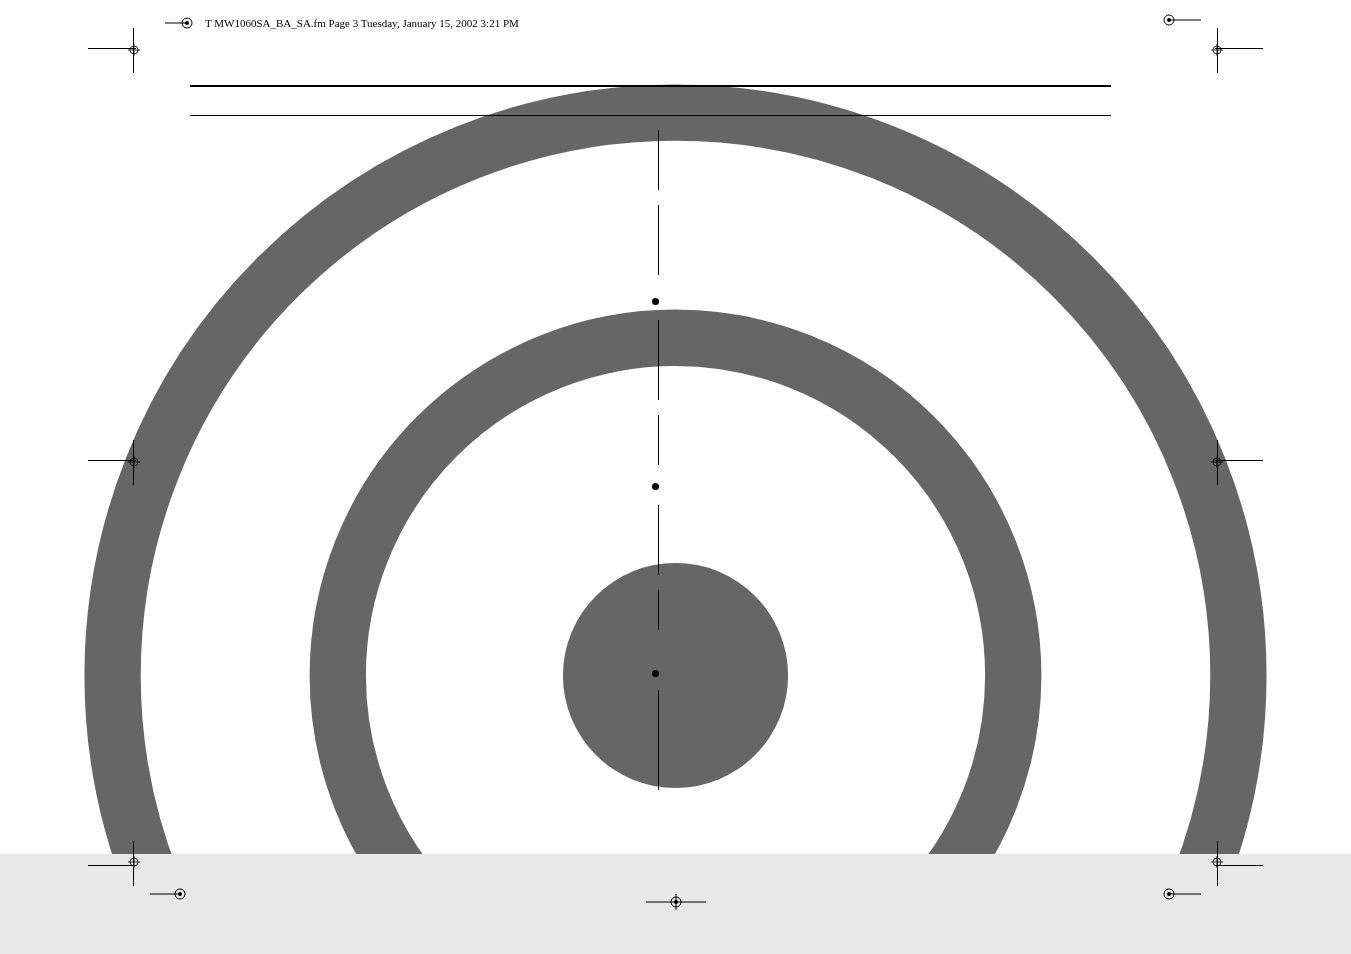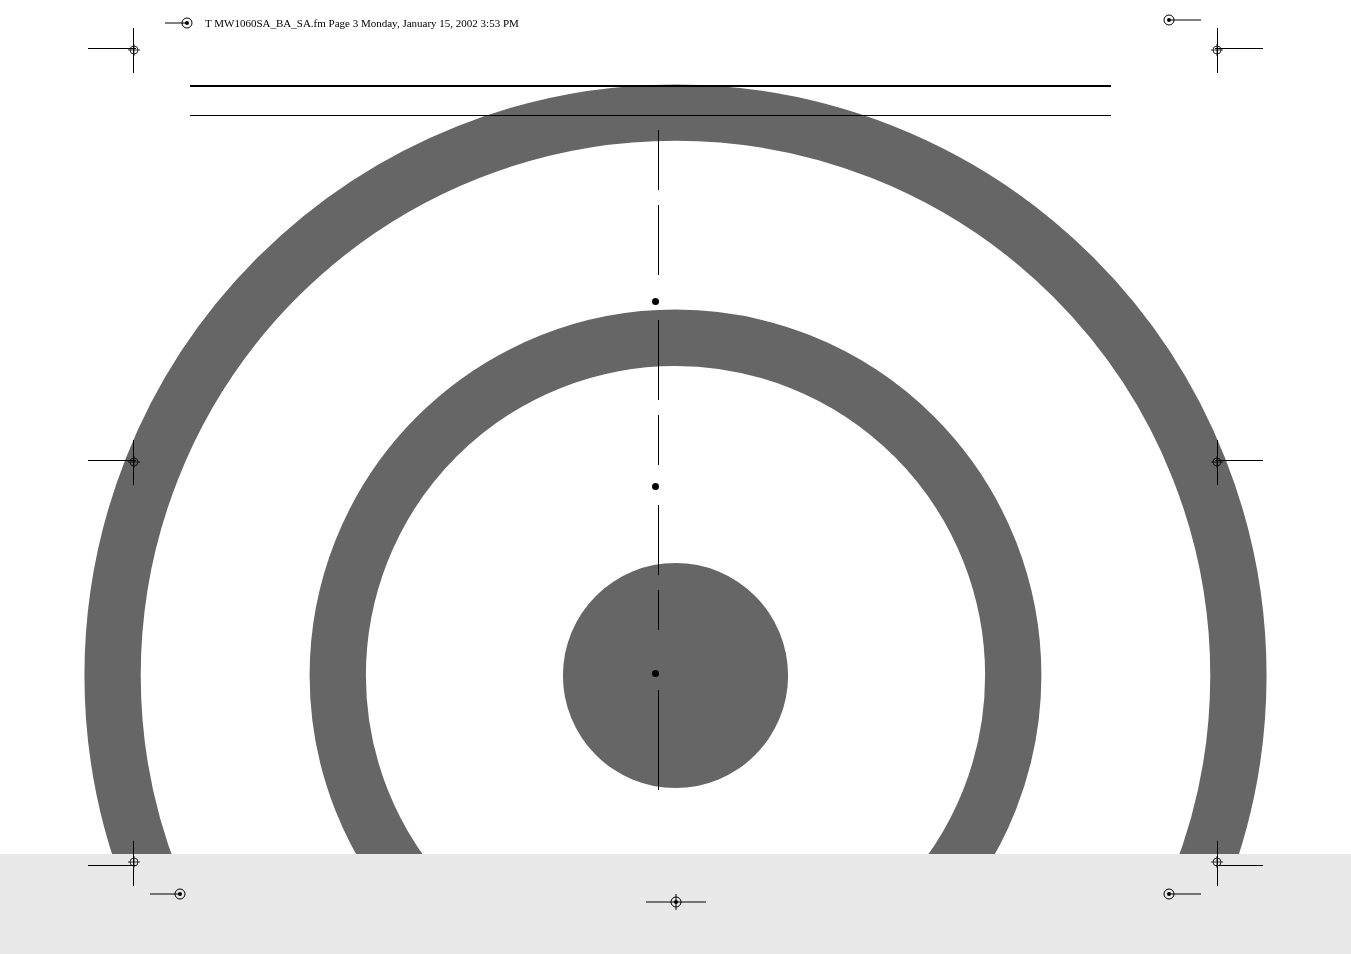--- a/index.html
+++ b/index.html
@@ -111,21 +111,21 @@
     .crop-bl-v { position: absolute; bottom: 68px; left: 133px; width: 1px; height: 45px; background: #000; }
     
     .crop-br-h { position: absolute; bottom: 88px; right: 88px; width: 48px; height: 1px; background: #000; }
     .crop-br-v { position: absolute; bottom: 68px; right: 133px; width: 1px; height: 45px; background: #000; }
   </style>
 </head>
 <body>
 
 <div class="bottom-band"></div>
 
-<div class="header-text">T MW1060SA_BA_SA.fm  Page 3  Monday, January 15, 2002  3:53 PM</div>
+<div class="header-text">T MW1060SA_BA_SA.fm  Page 3  Tuesday, January 15, 2002  3:21 PM</div>
 
 <div class="header-arrow">
   <svg width="30" height="16" viewBox="0 0 30 16">
     <line x1="0" y1="8" x2="22" y2="8" stroke="#000" stroke-width="1"></line>
     <circle cx="22" cy="8" r="5" fill="none" stroke="#000" stroke-width="1"></circle>
     <circle cx="22" cy="8" r="2" fill="#000"></circle>
   </svg>
 </div>
 
 <div class="top-line-1"></div>

